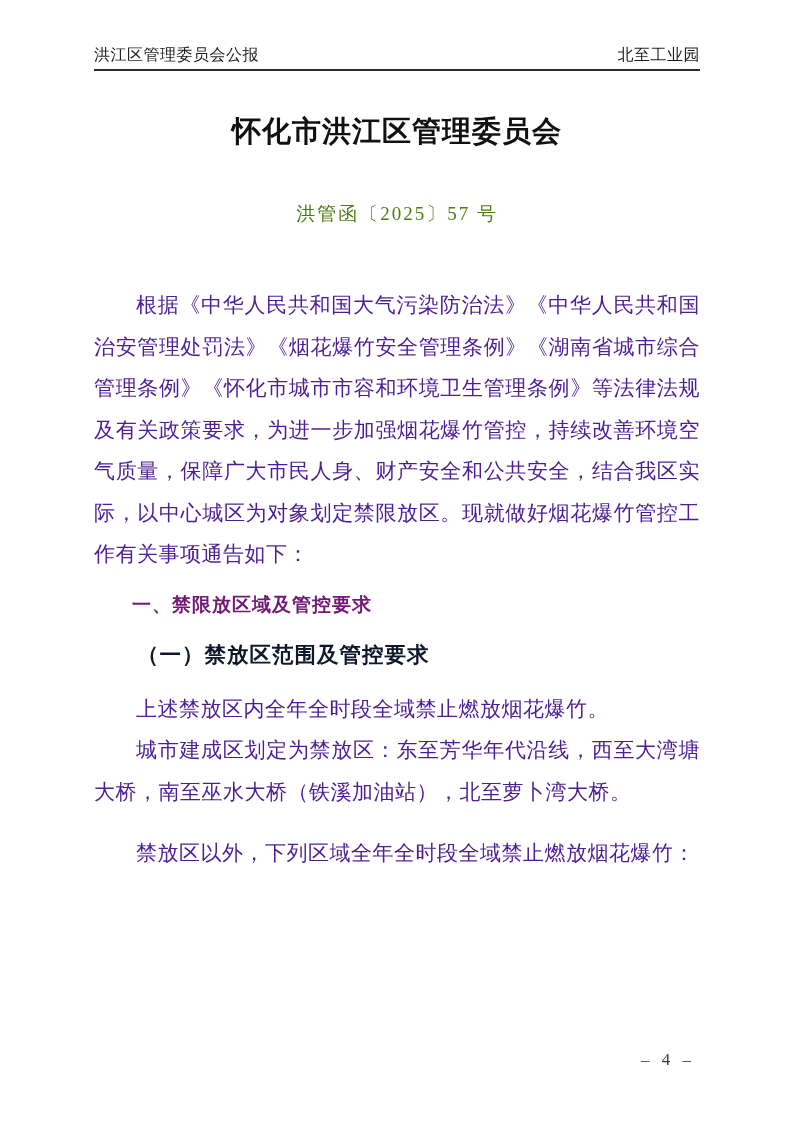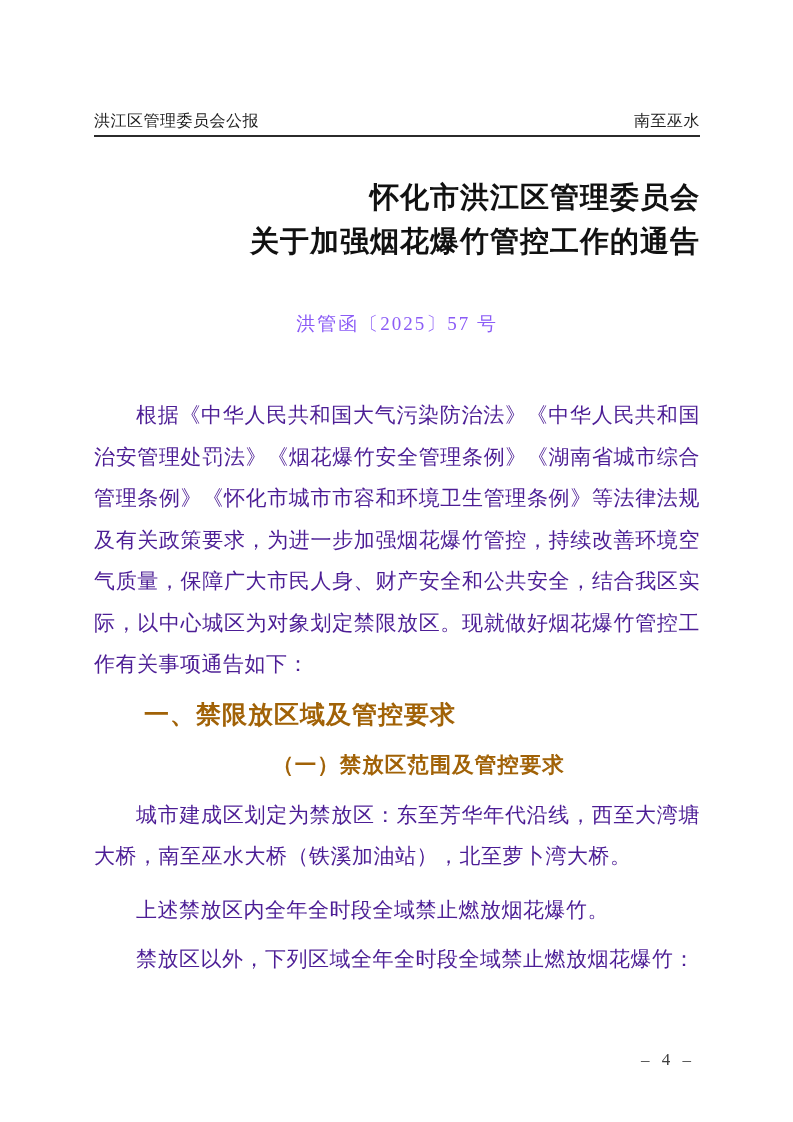--- a/index.html
+++ b/index.html
@@ -18,122 +18,120 @@
   }
   .content {
     width: 606px;
     margin-left: 94px;
   }
   
   .running-header {
     display: flex;
     justify-content: space-between;
     align-items: flex-end;
-    padding-top: 112px;
+    padding-top: 46px;
     padding-bottom: 5px;
     border-bottom: 2.5px solid #2b2b2b;
     font-size: 16px;
     line-height: 18px;
     color: #1c1c1c;
     letter-spacing: 0.5px;
   }
   
   .doc-title {
     margin: 38px 0 0 0;
-    text-align: right;
+    text-align: center;
     font-size: 29px;
     font-weight: bold;
     line-height: 44px;
     letter-spacing: 1px;
     color: #111111;
   }
   .title-line { display: block; }
   
   .doc-number {
     margin-top: 48px;
     text-align: center;
     font-size: 19px;
     line-height: 26px;
     letter-spacing: 2px;
-    color: #8b5cf6;
+    color: #4d7c0f;
   }
   
   .body-block {
     margin-top: 58px;
     font-size: 21px;
     line-height: 41.5px;
     letter-spacing: 0.5px;
   }
   .para {
     margin: 0;
     text-indent: 2em;
     text-align: justify;
     color: #4c1d95;
   }
   .para-gap { margin-top: 12px; }
-  .para-gap-sm { margin-top: 8px; }
+  .para-gap-sm { margin-top: 20px; }
   .sec-heading {
     margin: 8px 0 6px 0;
     font-family: "Liberation Sans", "DejaVu Sans", sans-serif;
-    font-size: 25px;
+    font-size: 19px;
     font-weight: bold;
     line-height: 41.5px;
     text-indent: 2em;
     letter-spacing: 1px;
-    color: #a16207;
+    color: #701a75;
   }
   .sub-heading {
     margin: 10px 0 8px 0;
     font-size: 21.5px;
     font-weight: bold;
     line-height: 41.5px;
     text-indent: 2em;
     letter-spacing: 1px;
-    color: #a16207;
-    text-align: center;
+    color: #0f172a;
   }
   
   .page-number {
     position: absolute;
     right: 98px;
     bottom: 52px;
     font-size: 17px;
     letter-spacing: 4px;
     color: #3d3d3d;
   }
 </style>
 </head>
 <body>
 
 <div class="page">
   <div class="content">
 
     <div class="running-header">
       <span class="rh-left">洪江区管理委员会公报</span>
-      <span class="rh-right">南至巫水</span>
+      <span class="rh-right">北至工业园</span>
     </div>
 
     <h1 class="doc-title">
       <span class="title-line">怀化市洪江区管理委员会</span>
-      <span class="title-line">关于加强烟花爆竹管控工作的通告</span>
     </h1>
 
     <div class="doc-number">洪管函〔2025〕57 号</div>
 
     <div class="body-block">
       <p class="para">根据《中华人民共和国大气污染防治法》《中华人民共和国治安管理处罚法》《烟花爆竹安全管理条例》《湖南省城市综合管理条例》《怀化市城市市容和环境卫生管理条例》等法律法规及有关政策要求，为进一步加强烟花爆竹管控，持续改善环境空气质量，保障广大市民人身、财产安全和公共安全，结合我区实际，以中心城区为对象划定禁限放区。现就做好烟花爆竹管控工作有关事项通告如下：</p>
 
       <h2 class="sec-heading">一、禁限放区域及管控要求</h2>
 
 
       <h3 class="sub-heading">（一）禁放区范围及管控要求</h3>
 
+      <p class="para para-gap">上述禁放区内全年全时段全域禁止燃放烟花爆竹。</p>
+
       <p class="para">城市建成区划定为禁放区：东至芳华年代沿线，西至大湾塘大桥，南至巫水大桥（铁溪加油站），北至萝卜湾大桥。</p>
-
-      <p class="para para-gap">上述禁放区内全年全时段全域禁止燃放烟花爆竹。</p>
 
       <p class="para para-gap-sm">禁放区以外，下列区域全年全时段全域禁止燃放烟花爆竹：</p>
     </div>
 
   </div>
 
   <div class="page-number">– 4 –</div>
 </div>
 
 </body></html>

